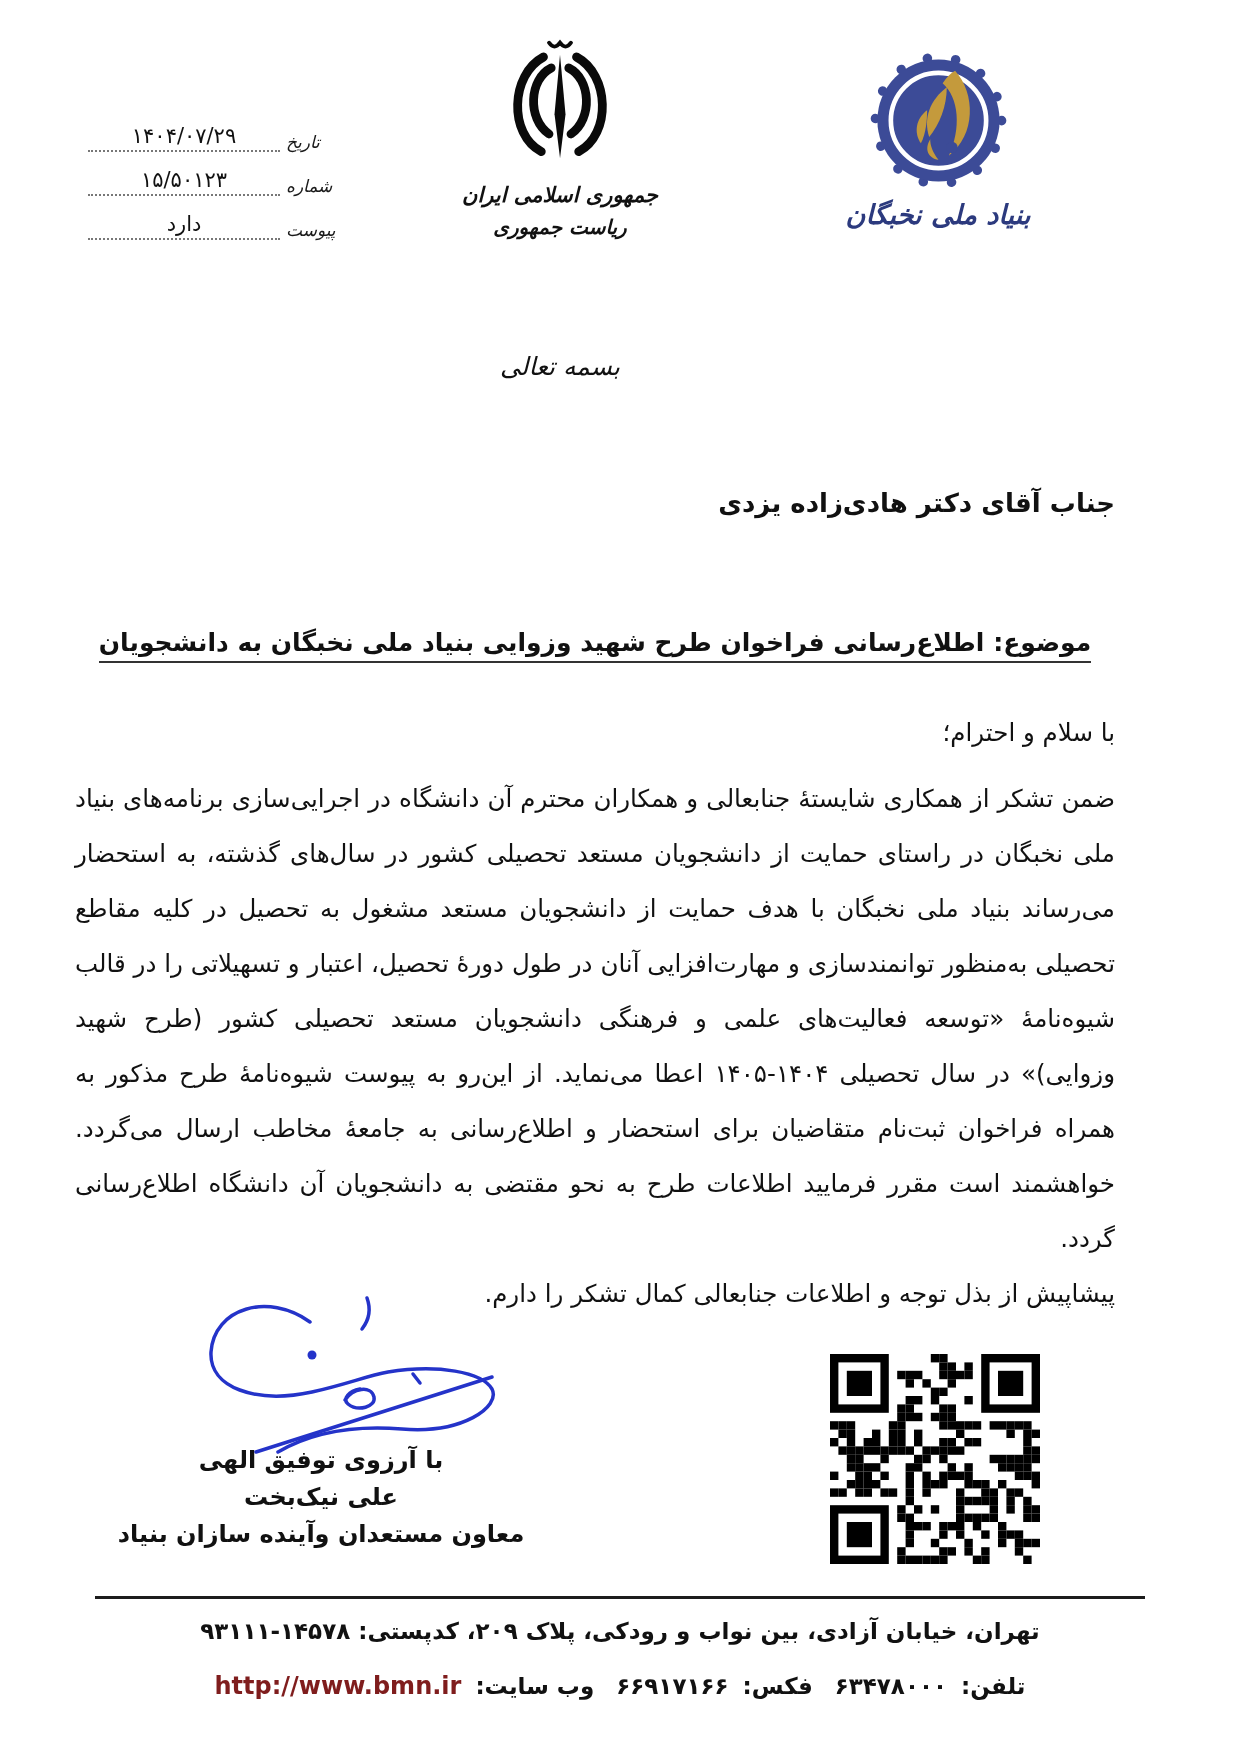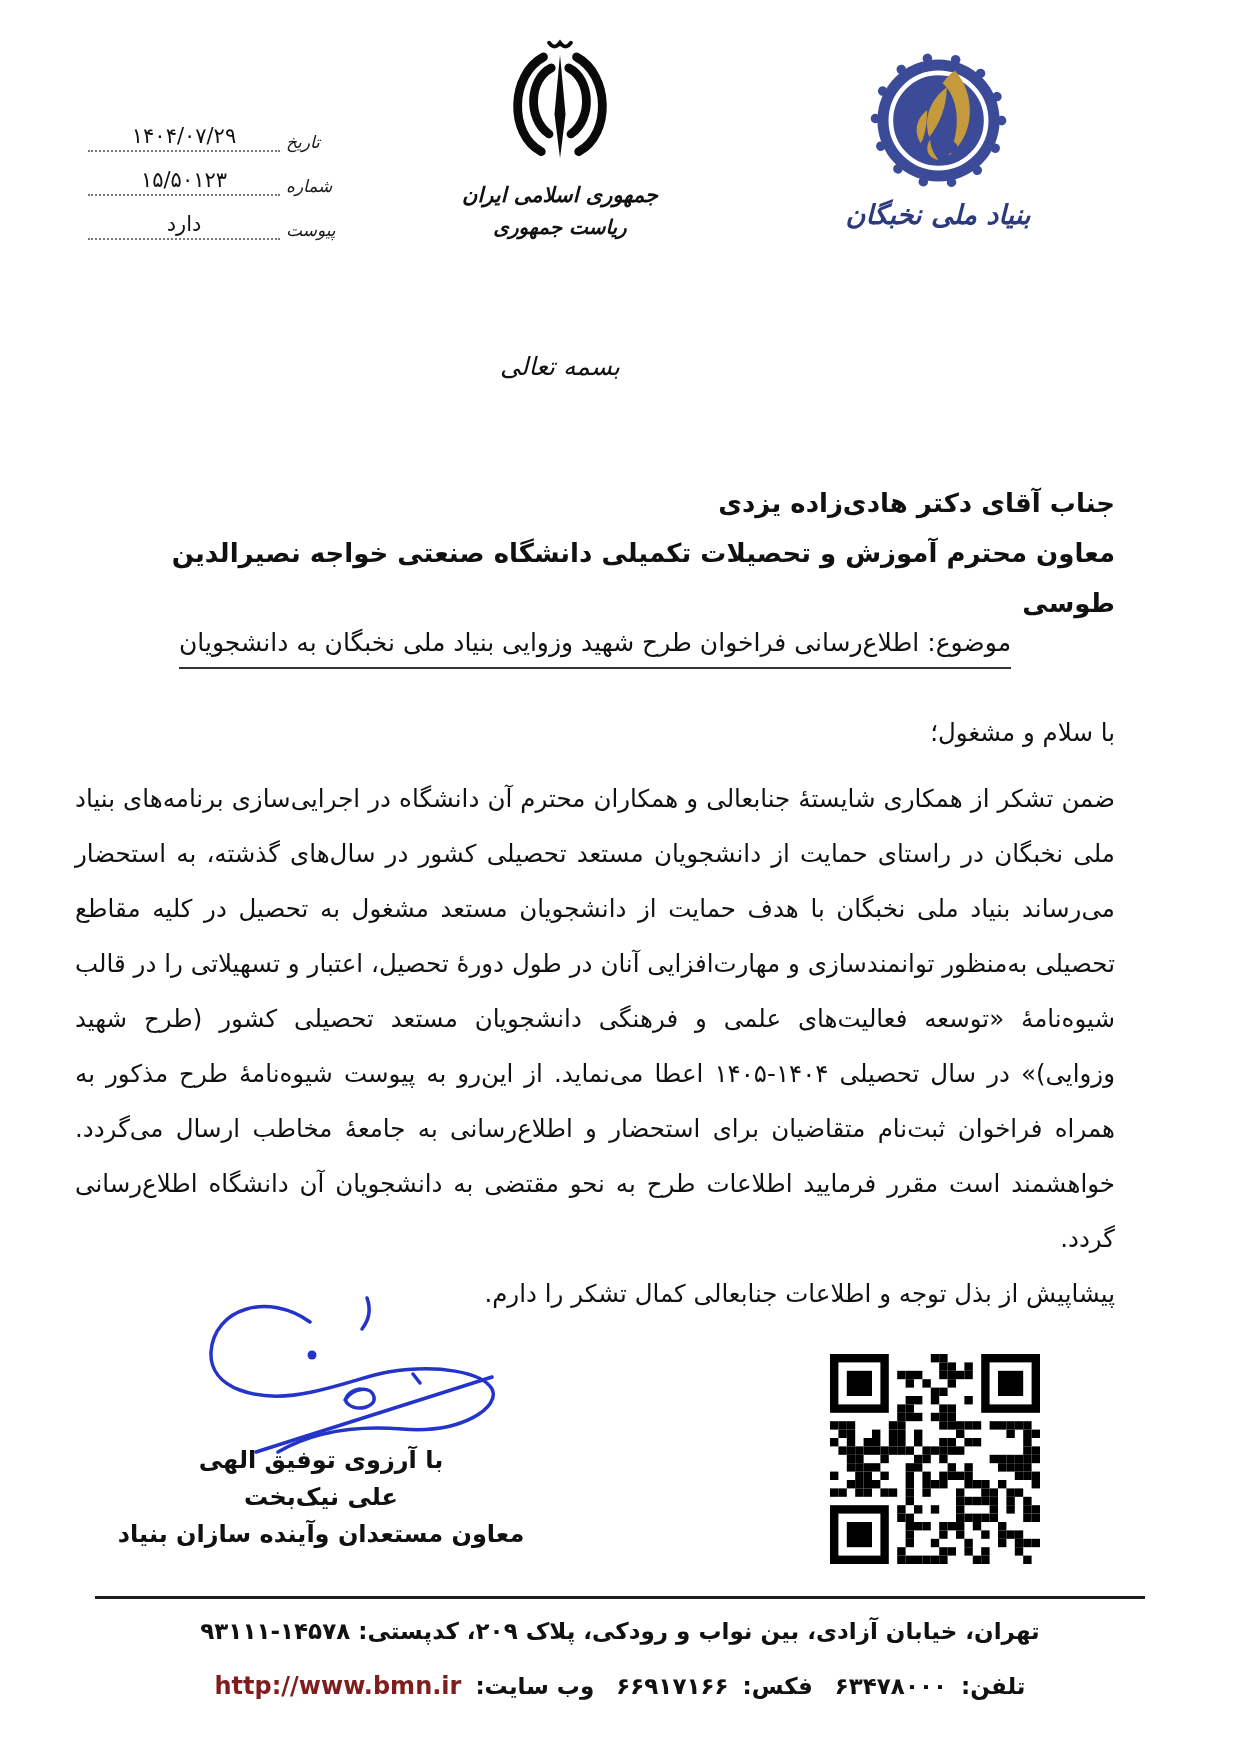--- a/index.html
+++ b/index.html
@@ -23,21 +23,21 @@
   .foundation-name{font-size:27px;font-weight:bold;font-style:italic;color:#2c3a7e;margin-top:6px;white-space:nowrap;}
   
   .besmele{position:absolute;top:352px;left:430px;width:260px;text-align:center;
            font-size:25px;font-style:italic;font-weight:500;}
   
   .recipient{position:absolute;top:478px;right:125px;left:75px;direction:rtl;text-align:right;}
   .recipient .r1{font-size:26px;font-weight:bold;line-height:50px;}
   .recipient .r2{font-size:26px;font-weight:bold;line-height:50px;}
   
   .subject-wrap{position:absolute;top:628px;left:75px;right:125px;text-align:center;direction:rtl;}
-  .subject{display:inline-block;font-size:25px;font-weight:400;padding-bottom:10px;border-bottom:2px solid #333;}
+  .subject{display:inline-block;font-size:25px;font-weight:700;padding-bottom:4px;border-bottom:2px solid #333;}
   
   .letter-body{position:absolute;top:718px;left:75px;right:125px;direction:rtl;}
   .salutation{font-size:24.5px;text-align:right;margin-bottom:24px;}
   .paragraph{font-size:24.5px;line-height:55px;text-align:justify;}
   .closing{font-size:24.5px;line-height:55px;text-align:right;}
   
   .sig-scribble{position:absolute;top:1282px;left:160px;width:360px;height:180px;z-index:3;}
   .sig-block{position:absolute;top:1442px;left:116px;width:410px;text-align:center;direction:rtl;z-index:2;}
   .sig-block div{font-size:24px;font-weight:bold;line-height:37px;white-space:nowrap;}
   
@@ -103,29 +103,28 @@
         <circle cx="83" cy="96" r="5.5" fill="#3c4b97"></circle>
       </svg>
     </span>
     <div class="foundation-name">بنیاد ملی نخبگان</div>
   </div>
 
   <div class="besmele">بسمه تعالی</div>
 
   <div class="recipient">
     <div class="r1">جناب آقای دکتر هادی‌زاده یزدی</div>
-    <div class="r2">معاون محترم آموزش و تحصیلات تکمیلی دانشگاه صنعتی خواجه نصیرالدین طوسی</div>
   </div>
 
   <div class="subject-wrap">
     <span class="subject">موضوع: اطلاع‌رسانی فراخوان طرح شهید وزوایی بنیاد ملی نخبگان به دانشجویان</span>
   </div>
 
   <div class="letter-body">
-    <div class="salutation">با سلام و مشغول؛</div>
+    <div class="salutation">با سلام و احترام؛</div>
     <div class="paragraph">ضمن تشکر از همکاری شایستهٔ جنابعالی و همکاران محترم آن دانشگاه در اجرایی‌سازی برنامه‌های بنیاد ملی نخبگان در راستای حمایت از دانشجویان مستعد تحصیلی کشور در سال‌های گذشته، به استحضار می‌رساند بنیاد ملی نخبگان با هدف حمایت از دانشجویان مستعد مشغول به تحصیل در کلیه مقاطع تحصیلی به‌منظور توانمندسازی و مهارت‌افزایی آنان در طول دورهٔ تحصیل، اعتبار و تسهیلاتی را در قالب شیوه‌نامهٔ «توسعه فعالیت‌های علمی و فرهنگی دانشجویان مستعد تحصیلی کشور (طرح شهید وزوایی)» در سال تحصیلی ۱۴۰۴-۱۴۰۵ اعطا می‌نماید. از این‌رو به پیوست شیوه‌نامهٔ طرح مذکور به همراه فراخوان ثبت‌نام متقاضیان برای استحضار و اطلاع‌رسانی به جامعهٔ مخاطب ارسال می‌گردد. خواهشمند است مقرر فرمایید اطلاعات طرح به نحو مقتضی به دانشجویان آن دانشگاه اطلاع‌رسانی گردد.</div>
     <div class="closing">پیشاپیش از بذل توجه و اطلاعات جنابعالی کمال تشکر را دارم.</div>
   </div>
 
   <span class="sig-scribble">
     <svg width="360" height="180" viewBox="0 0 360 180" aria-hidden="true">
       <g fill="none" stroke="#2433c9" stroke-width="3.5" stroke-linecap="round">
         <path d="M207,16 C211,27 209,38 202,47"></path>
         <path d="M150,40 C108,10 54,26 51,70 C49,106 96,122 152,110 C188,102 206,94 228,90 C278,82 322,90 332,107 C341,125 302,152 242,147 C192,143 152,150 118,170"></path>
         <path d="M96,170 L332,95"></path>

